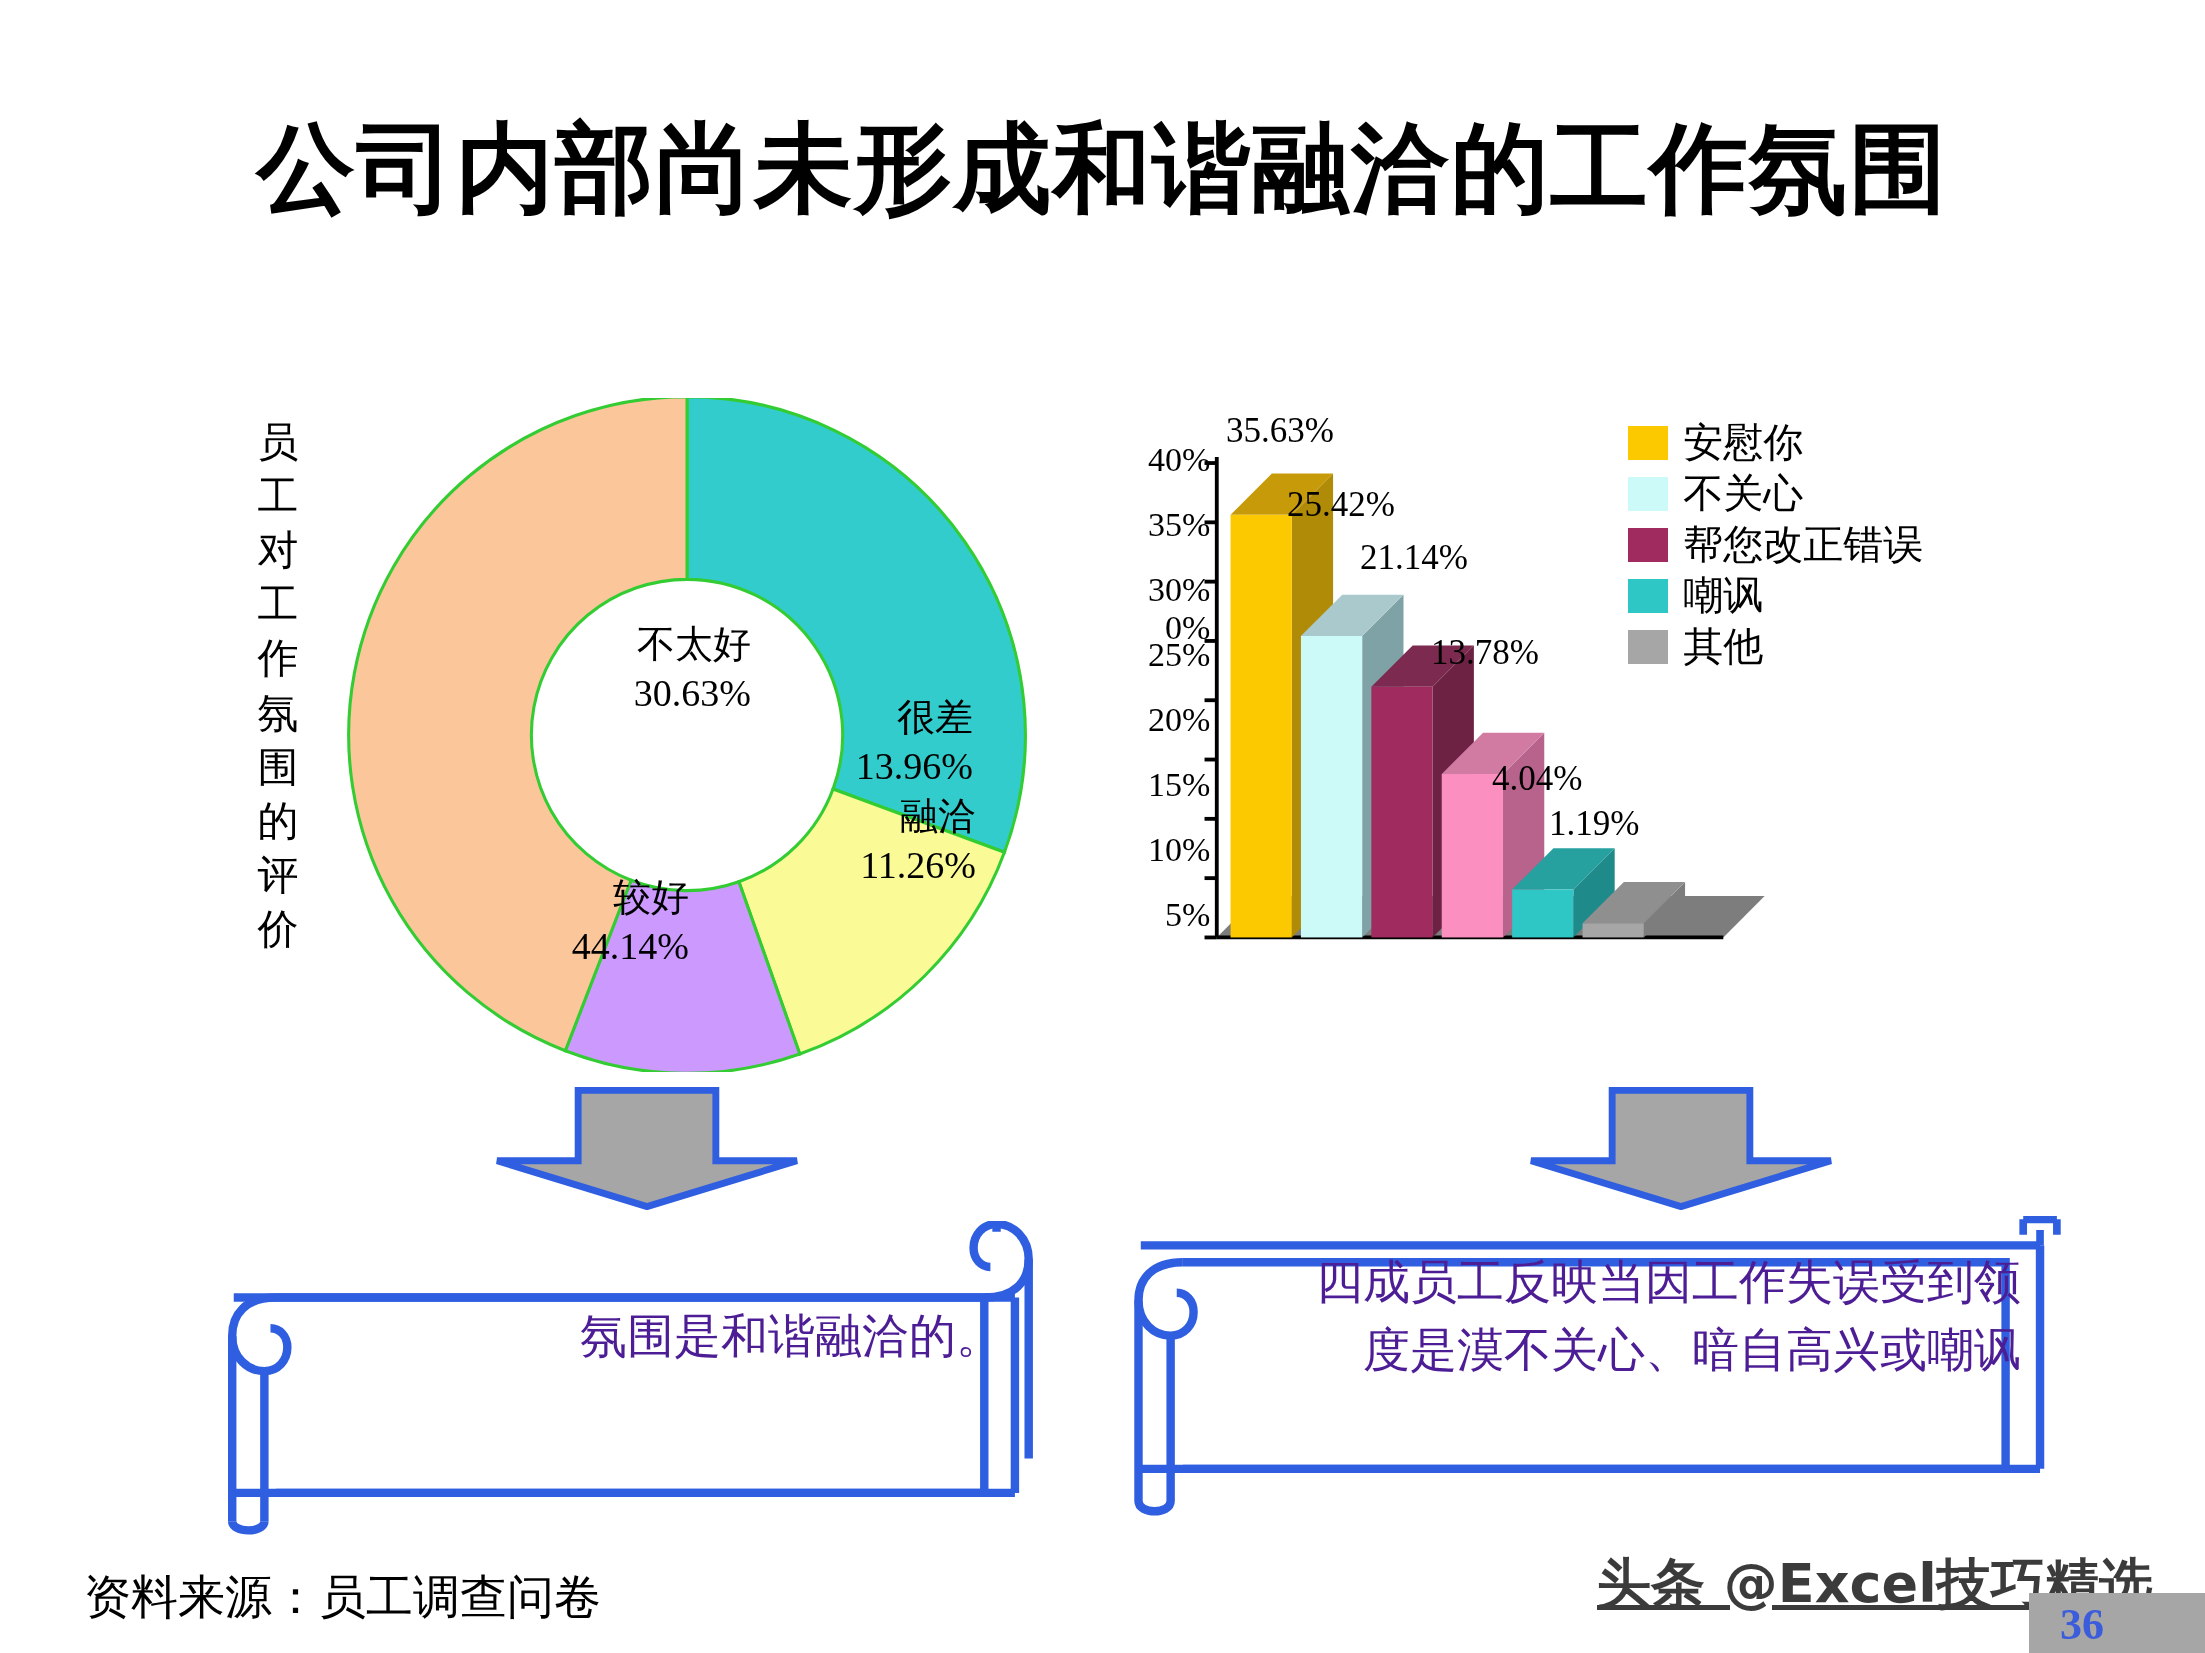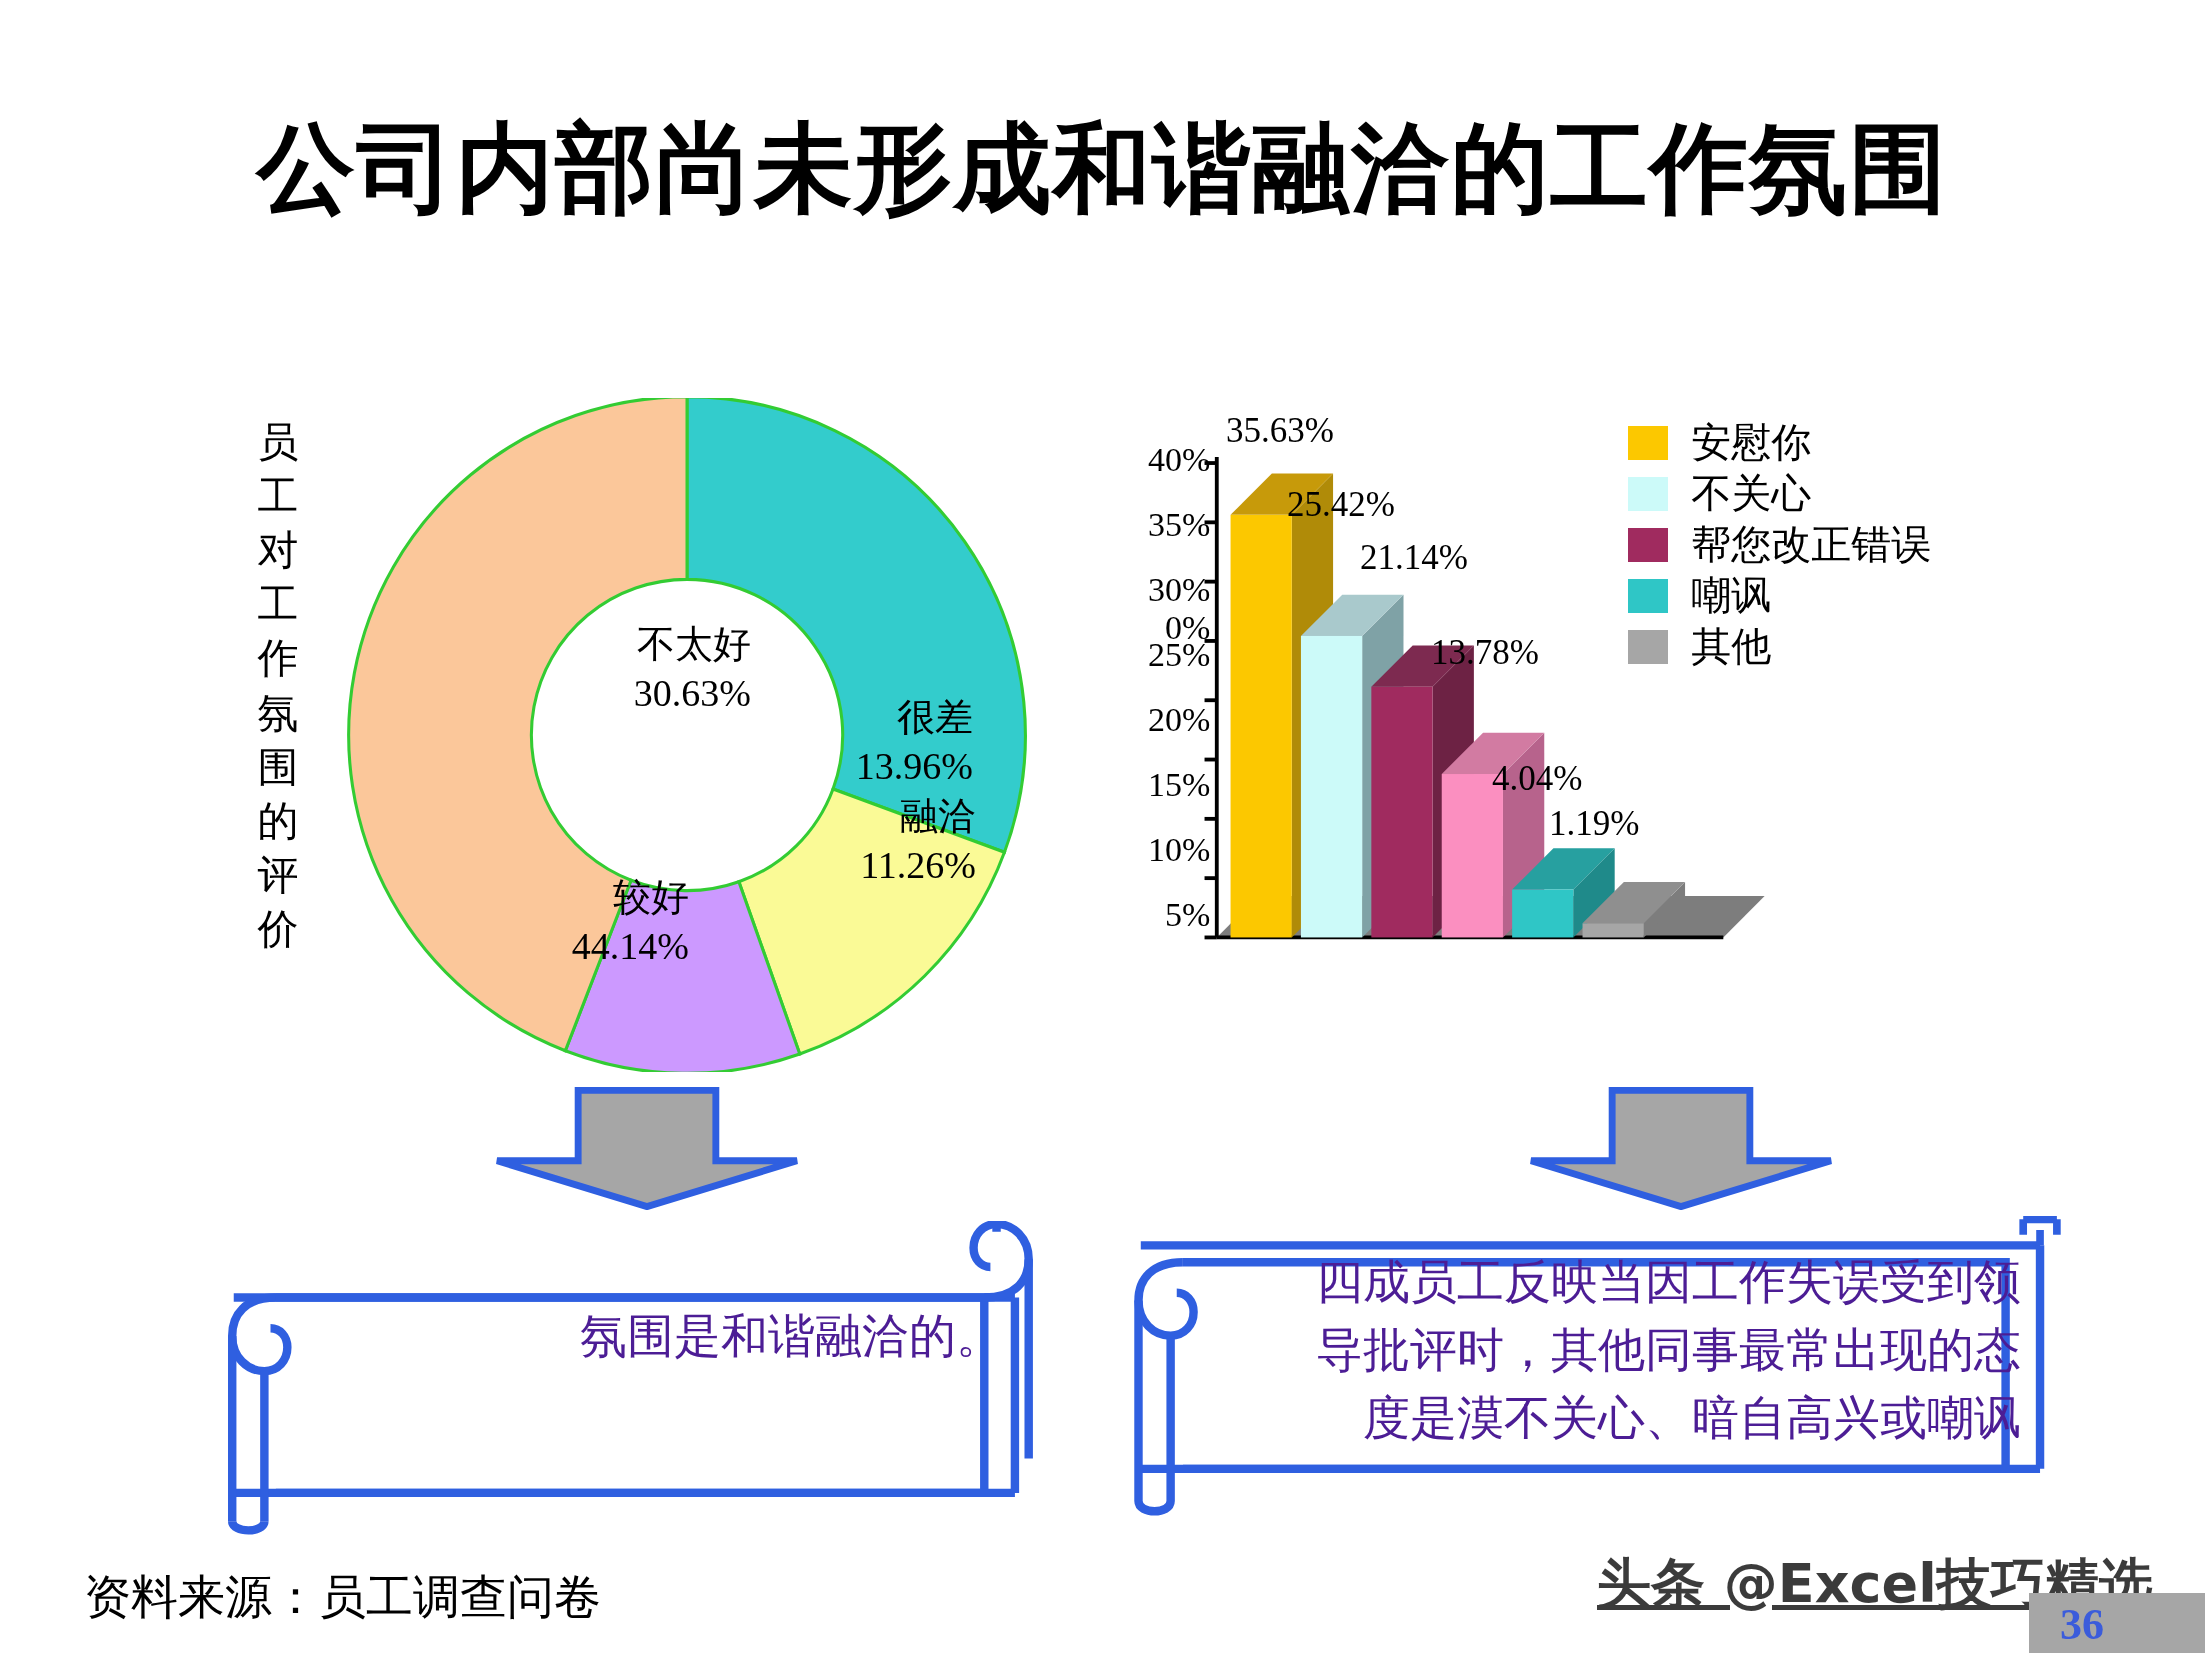--- a/index.html
+++ b/index.html
@@ -50,21 +50,21 @@
     font-family:"Liberation Serif","DejaVu Serif",serif;
     font-size:35px;color:#000;white-space:nowrap;
   }
   .ytick{
     position:absolute;
     font-family:"Liberation Serif","DejaVu Serif",serif;
     font-size:34px;color:#000;white-space:nowrap;text-align:right;
     width:92px;
   }
   .legend{position:absolute;left:502px;top:19px;}
-  .lrow{display:flex;align-items:center;height:51px;gap:8px;}
+  .lrow{display:flex;align-items:center;height:51px;}
   .lsw{width:40px;height:34px;margin-right:15.3px;flex:0 0 auto;}
   .ltx{
     font-family:"Liberation Serif","DejaVu Serif",serif;
     font-size:40px;color:#000;white-space:nowrap;
   }
 
   
   .arrow{position:absolute;}
 
   
@@ -266,21 +266,20 @@
 
     <path d="M 90,60 C 50,60 32,82 32,110 C 32,138 52,156 74,156 C 92,156 104,142 104,125 C 104,110 94,100 82,100" fill="none" stroke="#2f5fe0" stroke-width="11"></path>
     <path d="M 32,110 L 32,372 M 74,156 L 74,372" fill="none" stroke="#2f5fe0" stroke-width="11"></path>
     <path d="M 32,372 C 32,390 74,390 74,372" fill="none" stroke="#2f5fe0" stroke-width="11"></path>
 
     <path d="M 1210,38 L 1210,18 M 1188,4 L 1232,4 M 1188,4 L 1188,24 M 1232,4 L 1232,24" fill="none" stroke="#2f5fe0" stroke-width="10"></path>
     <path d="M 1210,38 L 1210,330" fill="none" stroke="#2f5fe0" stroke-width="11"></path>
   </svg>
   <div class="ctext" style="left:1179px;top:1248px;width:842px;font-size:47px;">
     <div>四成员工反映当因工作失误受到领</div>
-    <div>导批评时，其他同事最常出现的态</div>
     <div>度是漠不关心、暗自高兴或嘲讽</div>
   </div>
 
   <div class="source">资料来源：员工调查问卷</div>
   <div class="watermark">头条 @Excel技巧精选</div>
   <div class="pagebox"></div>
   <div class="pagenum">36</div>
 
 </div>
 

